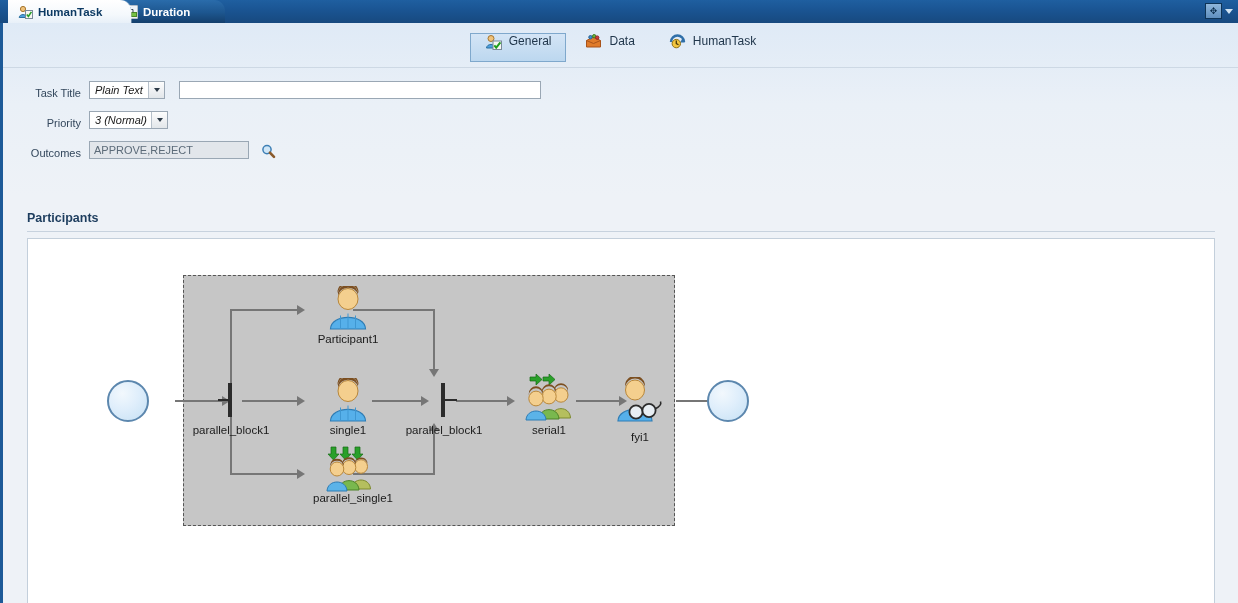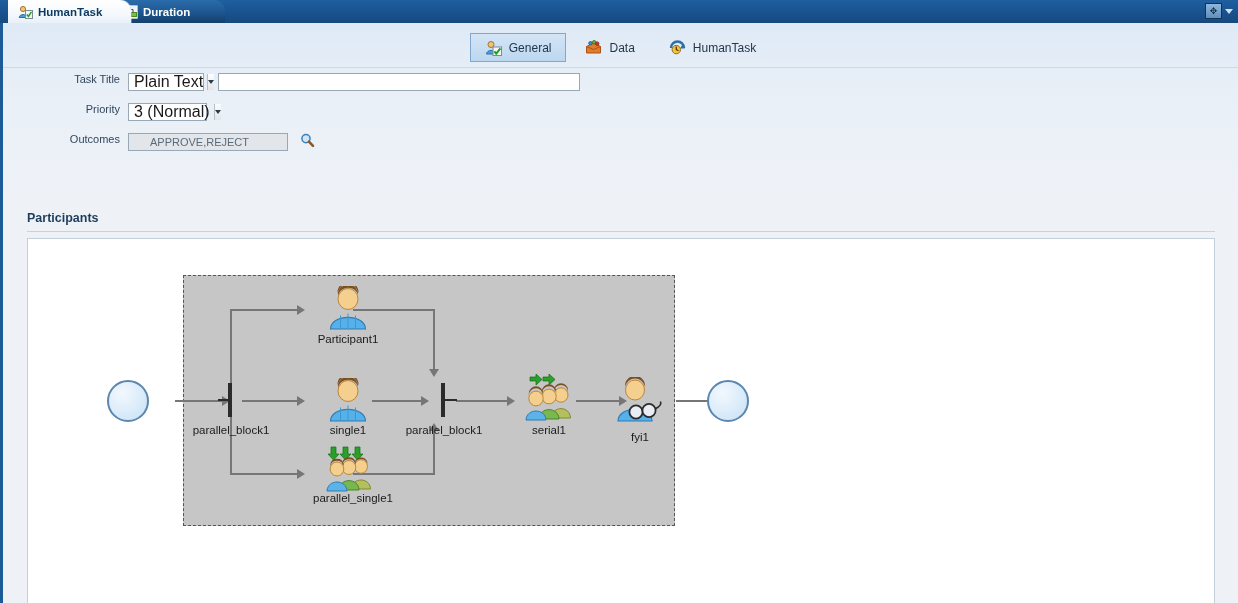--- a/index.html
+++ b/index.html
@@ -80,63 +80,64 @@
   }
 
   
   .subtabs {
     position: absolute; left: 0; top: 5px;
     width: 1235px; height: 39px;
     display: flex; justify-content: center; align-items: center; gap: 4px;
     border-bottom: 1px solid #cdd8e4;
   }
   .subtab {
-    display: flex; align-items: center; gap: 7px;
-    height: 29px; padding: 12px 14px;
+    display: flex; gap: 7px;
+    height: 29px; padding: 0 14px;
     font-size: 12px; color: #21374c;
     box-sizing: border-box;
     border: 1px solid transparent;
   }
   .subtab.sel {
     background: linear-gradient(to bottom, #d4e5f6, #bcd7ef);
     border: 1px solid #7fa8cc;
   }
 
   
   .form { position: absolute; left: 0; top: 50px; width: 1235px; }
-  .frow { display: flex; align-items: flex-start; height: 26px; margin-bottom: 4px; margin-left: 39px; }
+  .frow { display: flex; align-items: flex-end; height: 26px; margin-bottom: 4px; }
   .flabel {
     width: 78px; text-align: right; padding-right: 8px;
     font-size: 11px; color: #33475c;
   }
   .combo {
     height: 18px; background: #fff;
     border: 1px solid #9aa7b4;
     display: flex; align-items: center;
-    font-size: 16px; color: #1a1a1a;
-    box-sizing: border-box;
+    font-size: 11px; color: #1a1a1a;
+    box-sizing: border-box;
+    font-style: italic;
   }
   .combo .ctext { padding: 0 4px 0 5px; white-space: nowrap; }
   .combo .cbtn {
     margin-left: auto; width: 15px; height: 16px;
     background: linear-gradient(to bottom, #fdfdfd, #e2e6ea);
     border-left: 1px solid #b6c0ca;
     display: flex; align-items: center; justify-content: center;
   }
   .caret {
     width: 0; height: 0;
     border-left: 3.5px solid transparent;
     border-right: 3.5px solid transparent;
     border-top: 4px solid #2c3a47;
   }
   .txtbox {
     height: 18px; background: #ffffff;
     border: 1px solid #9aa7b4;
     font-size: 11px; color: #222;
-    box-sizing: border-box; padding: 0 21px;
+    box-sizing: border-box; padding: 0 4px;
     outline: none;
   }
   .txtbox.readonly {
     background: #e2e6eb; color: #5c6b79;
   }
 
   
   .sect-title {
     position: absolute; left: 24px; top: 188px;
     font-size: 12.5px; font-weight: bold; color: #1d3d5e;

